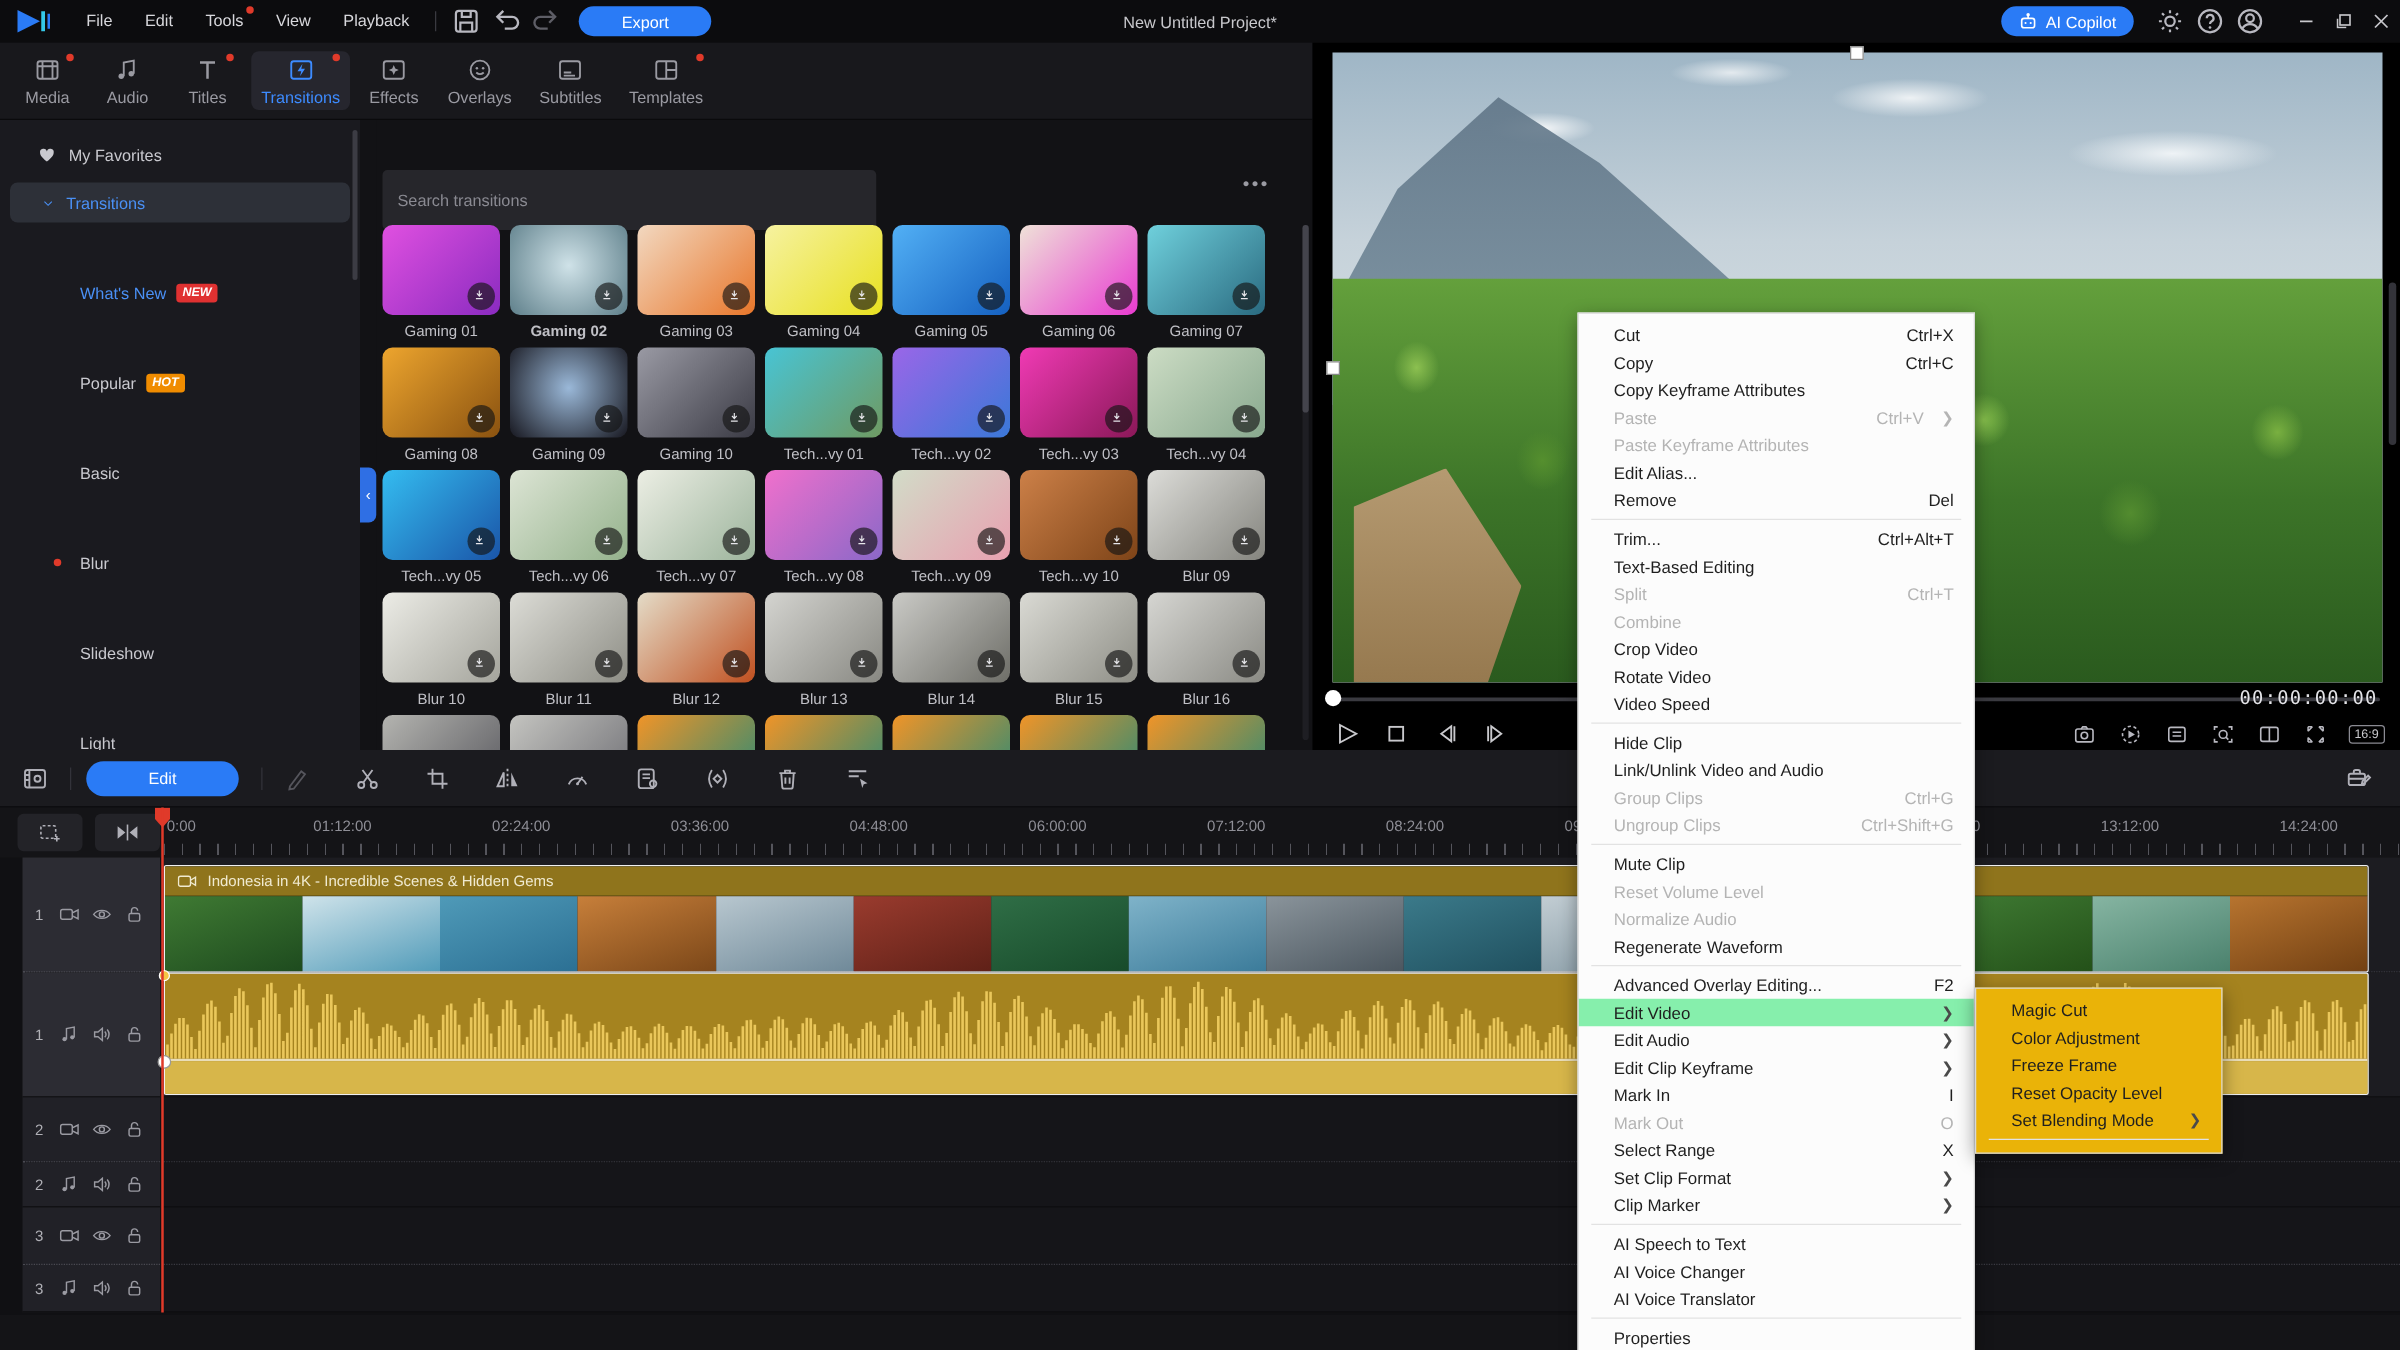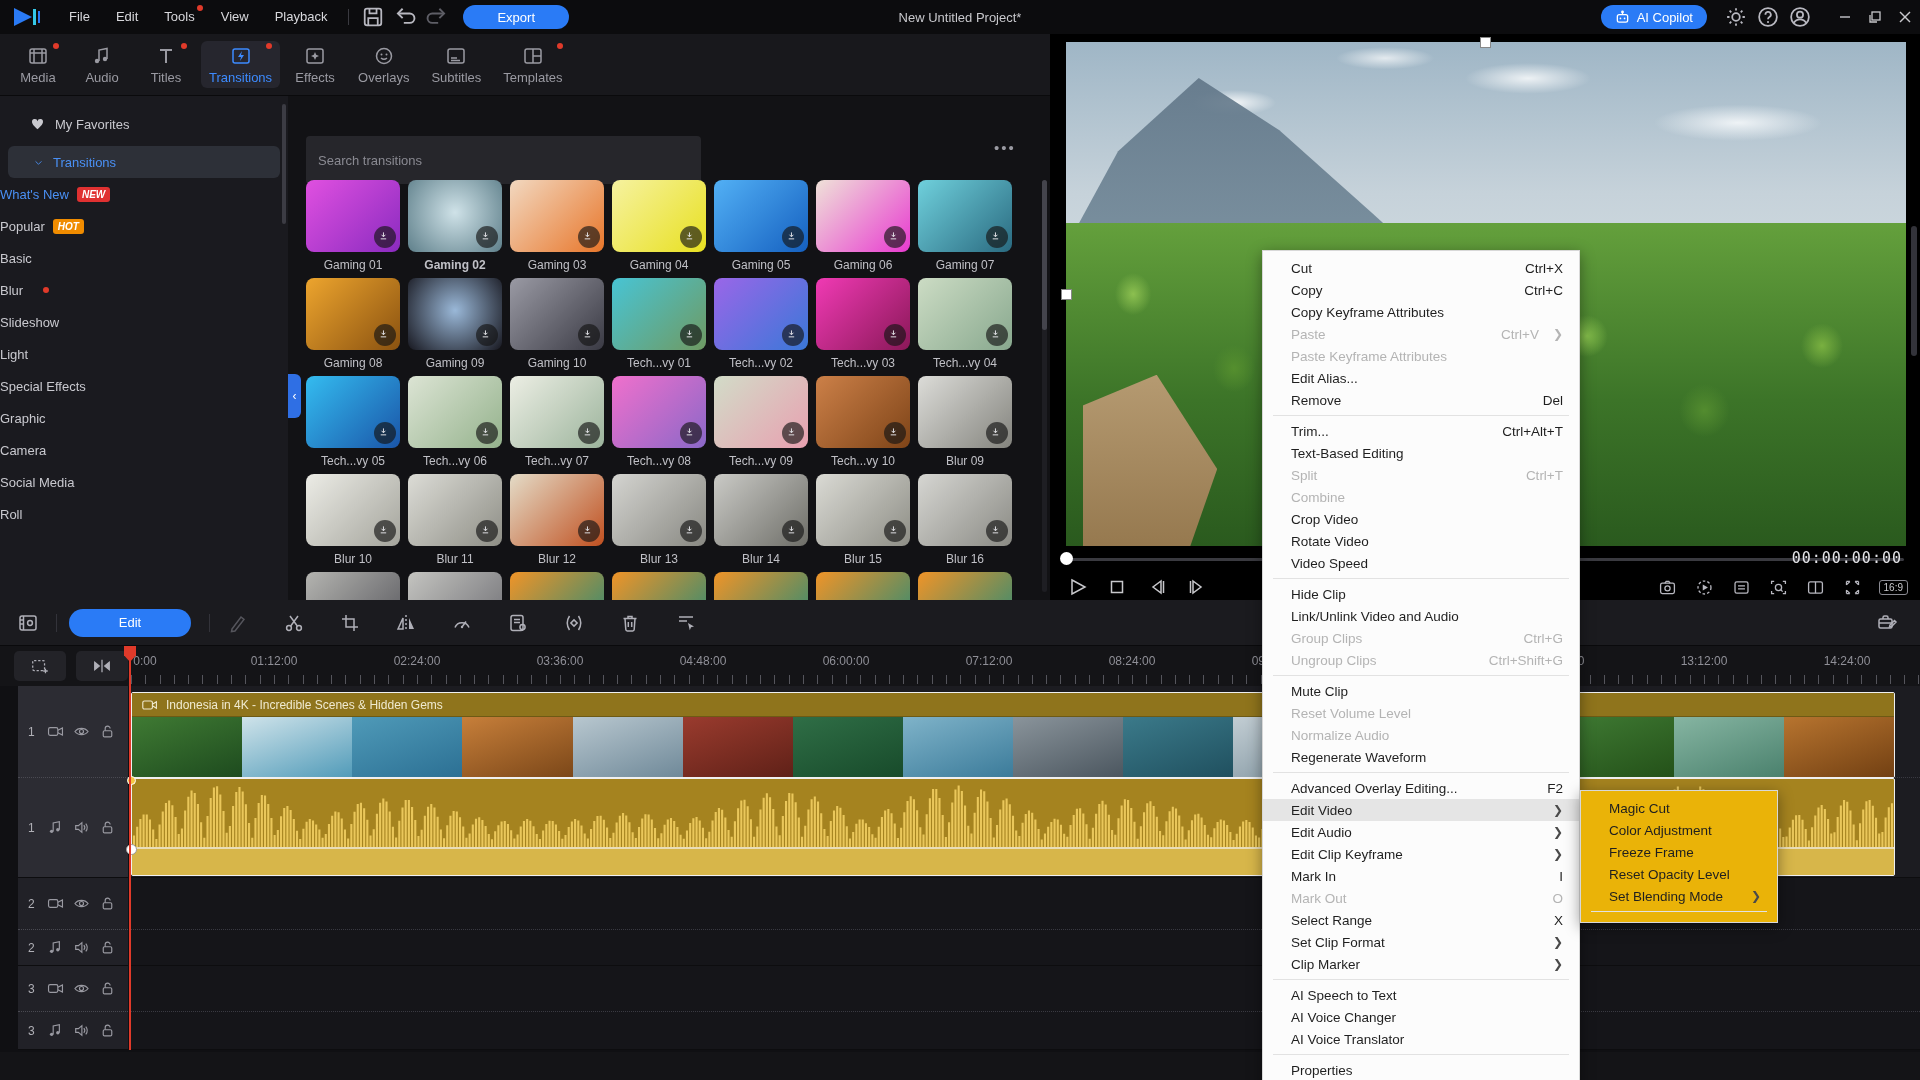--- a/index.html
+++ b/index.html
@@ -32,21 +32,21 @@
     display:flex; flex-direction:column; align-items:center; gap:3px; color:#9a9aa2; font-size:13px; }
   .tab.active { background:#26262e; color:#3d8bff; }
   .tab .tdot { position:absolute; top:2px; right:8px; width:6px; height:6px; border-radius:50%; background:#e03a2a; }
   .tab svg { width:22px; height:22px; }
 
   
   #sidebar { position:absolute; left:0; top:62px; width:288px; height:504px; background:#1a1a1f; overflow:hidden; }
   .sb-row { position:relative; height:32px; display:flex; align-items:center; color:#c9c9cf; font-size:13px; }
   .sb-fav { padding-left:30px; gap:10px; margin-top:12px; }
   .sb-group { margin:6px 8px 0; padding-left:24px; gap:8px; background:#2d3038; border-radius:6px; color:#4a90f5; height:32px; }
-  .sb-child { gap:8px; }
+  .sb-child { padding-left:64px; gap:8px;margin-top:40px; }
   .sb-child.active { color:#4a90f5; }
   .sb-child .reddot { position:absolute; left:43px; top:13px; width:6px; height:6px; background:#e03a2a; border-radius:50%; }
   .badge { font-size:10px; font-weight:bold; font-style:italic; color:#fff; border-radius:3px; padding:2px 5px; }
   #sb-scroll { position:absolute; right:2px; top:8px; width:4px; height:120px; background:#3c3c44; border-radius:2px; }
   #collapse-tab { position:absolute; left:288px; top:340px; width:13px; height:44px; background:#2f6fe4;
     border-radius:0 6px 6px 0; color:#fff; display:flex; align-items:center; justify-content:center; font-size:12px; z-index:5; }
 
   
   #grid-panel { position:absolute; left:301px; top:62px; width:749px; height:504px; background:#121215; overflow:hidden; }
   #search-box { position:absolute; left:5px; top:40px; width:395px; height:48px; background:#26262b;
@@ -136,21 +136,21 @@
   #wave-bottom { position:absolute; left:0; top:70px; width:100%; height:28px; background:#d7b64a; }
   .kf-dot { position:absolute; border-radius:50%; z-index:4; }
   #playhead { position:absolute; left:129px; top:46px; width:2px; height:404px; background:#e03a2a; z-index:6; }
   #playhead-flag { position:absolute; left:124px; top:46px; width:12px; height:16px; background:#e03a2a;
     clip-path:polygon(0 0, 100% 0, 100% 58%, 50% 100%, 0 58%); z-index:6; }
 
   
   #context-menu { position:absolute; left:1262px; top:250px; width:318px; background:#fcfcfc;
     border:1px solid #d8d8d8; box-shadow:0 4px 14px rgba(0,0,0,.4); padding:6px 0; z-index:50; }
   .cm-item { height:22px; display:flex; align-items:center; padding:0 16px 0 28px; font-size:13.5px; color:#1f1f1f; }
-  .cm-item.hl { background:#e5e5e5; }
+  .cm-item.hl { background:#86efac; }
   .cm-item.disabled { color:#b4b4b4; }
   .cm-label { flex:1; white-space:nowrap; }
   .cm-shortcut { margin-left:20px; white-space:nowrap; }
   .cm-arrow { margin-left:14px; font-size:12px; color:#4a4a4a; }
   .cm-item.disabled .cm-arrow { color:#b4b4b4; }
   .cm-sep { height:1px; background:#e2e2e2; margin:4px 10px; }
   #context-submenu { position:absolute; left:1580px; top:790px; width:198px; background:#eab308;
     border:1px solid #d8d8d8; box-shadow:0 4px 14px rgba(0,0,0,.4); padding:6px 0; z-index:51; }
 </style>
 </head>

